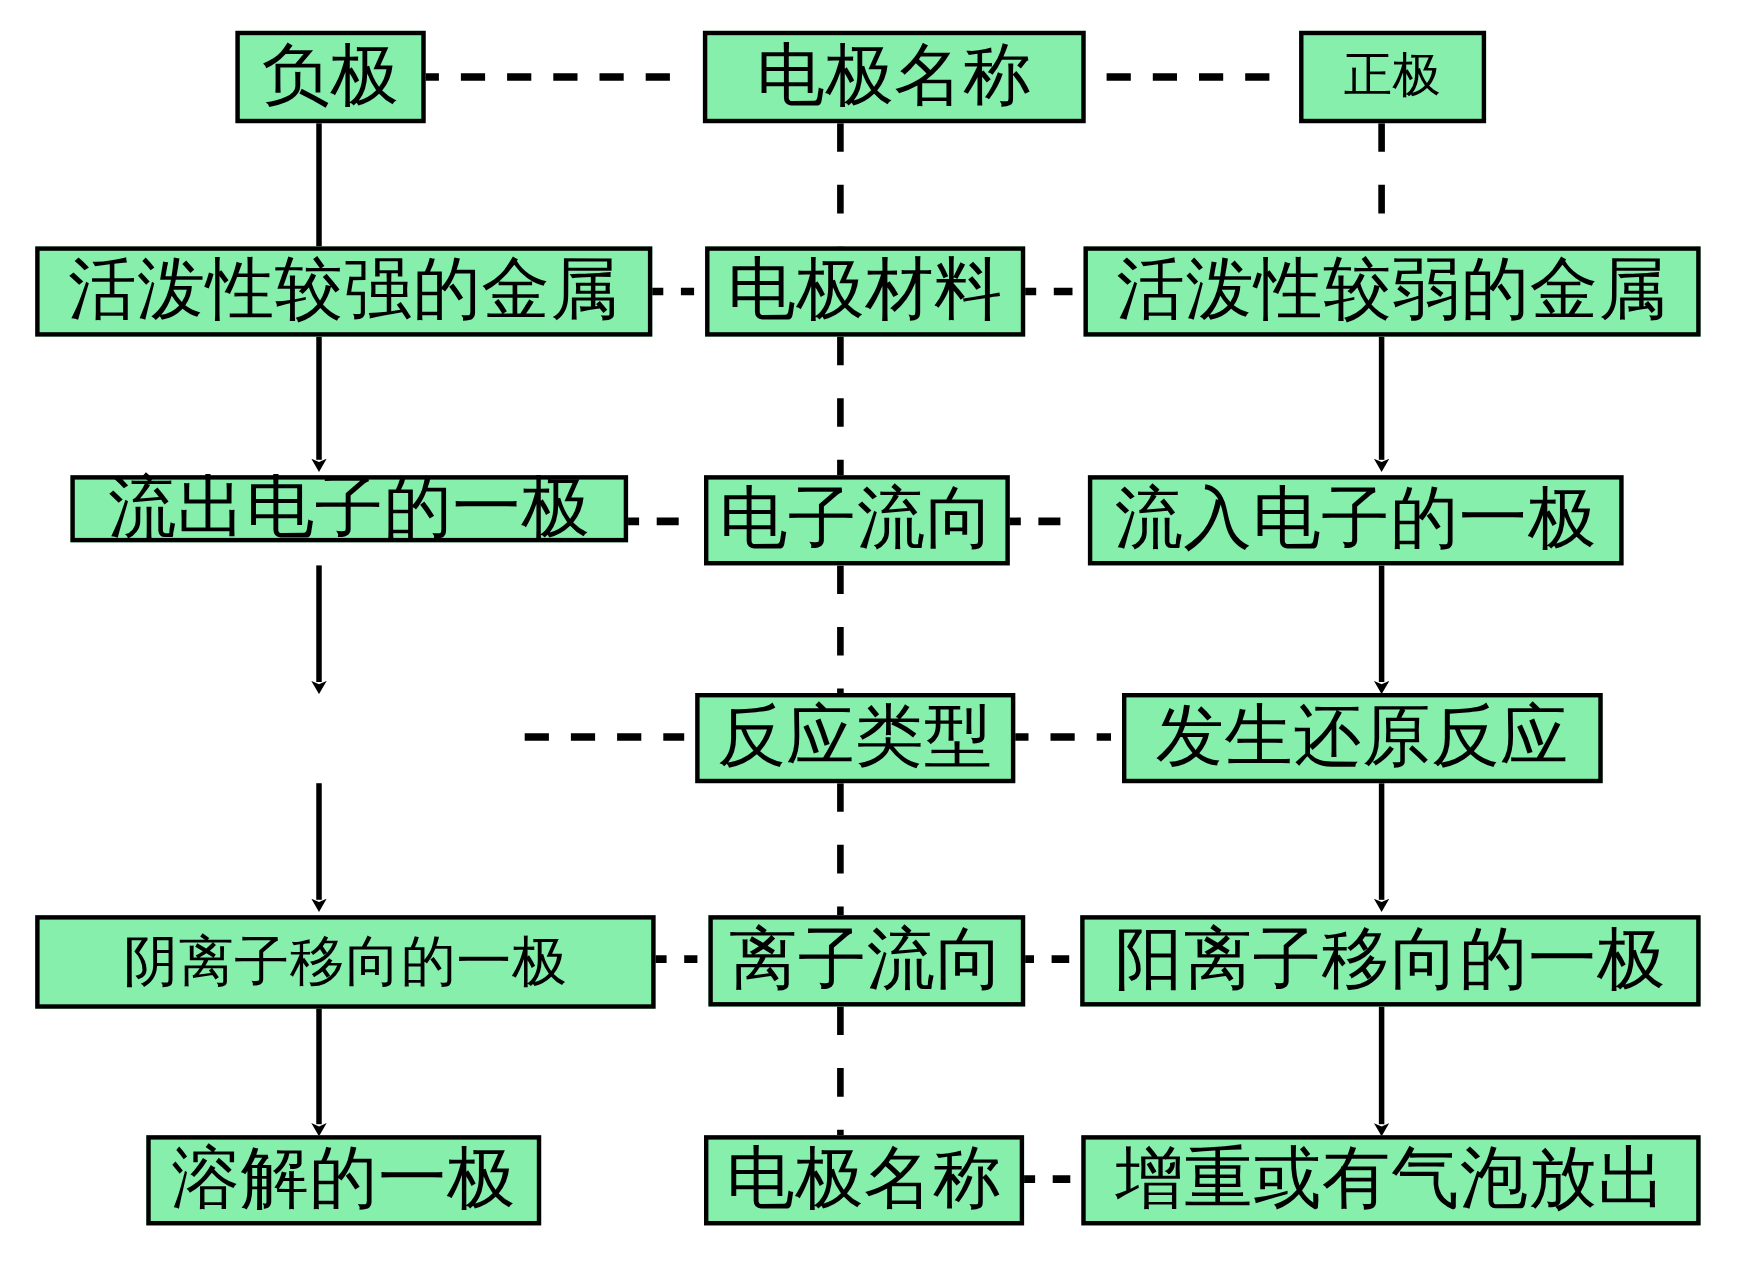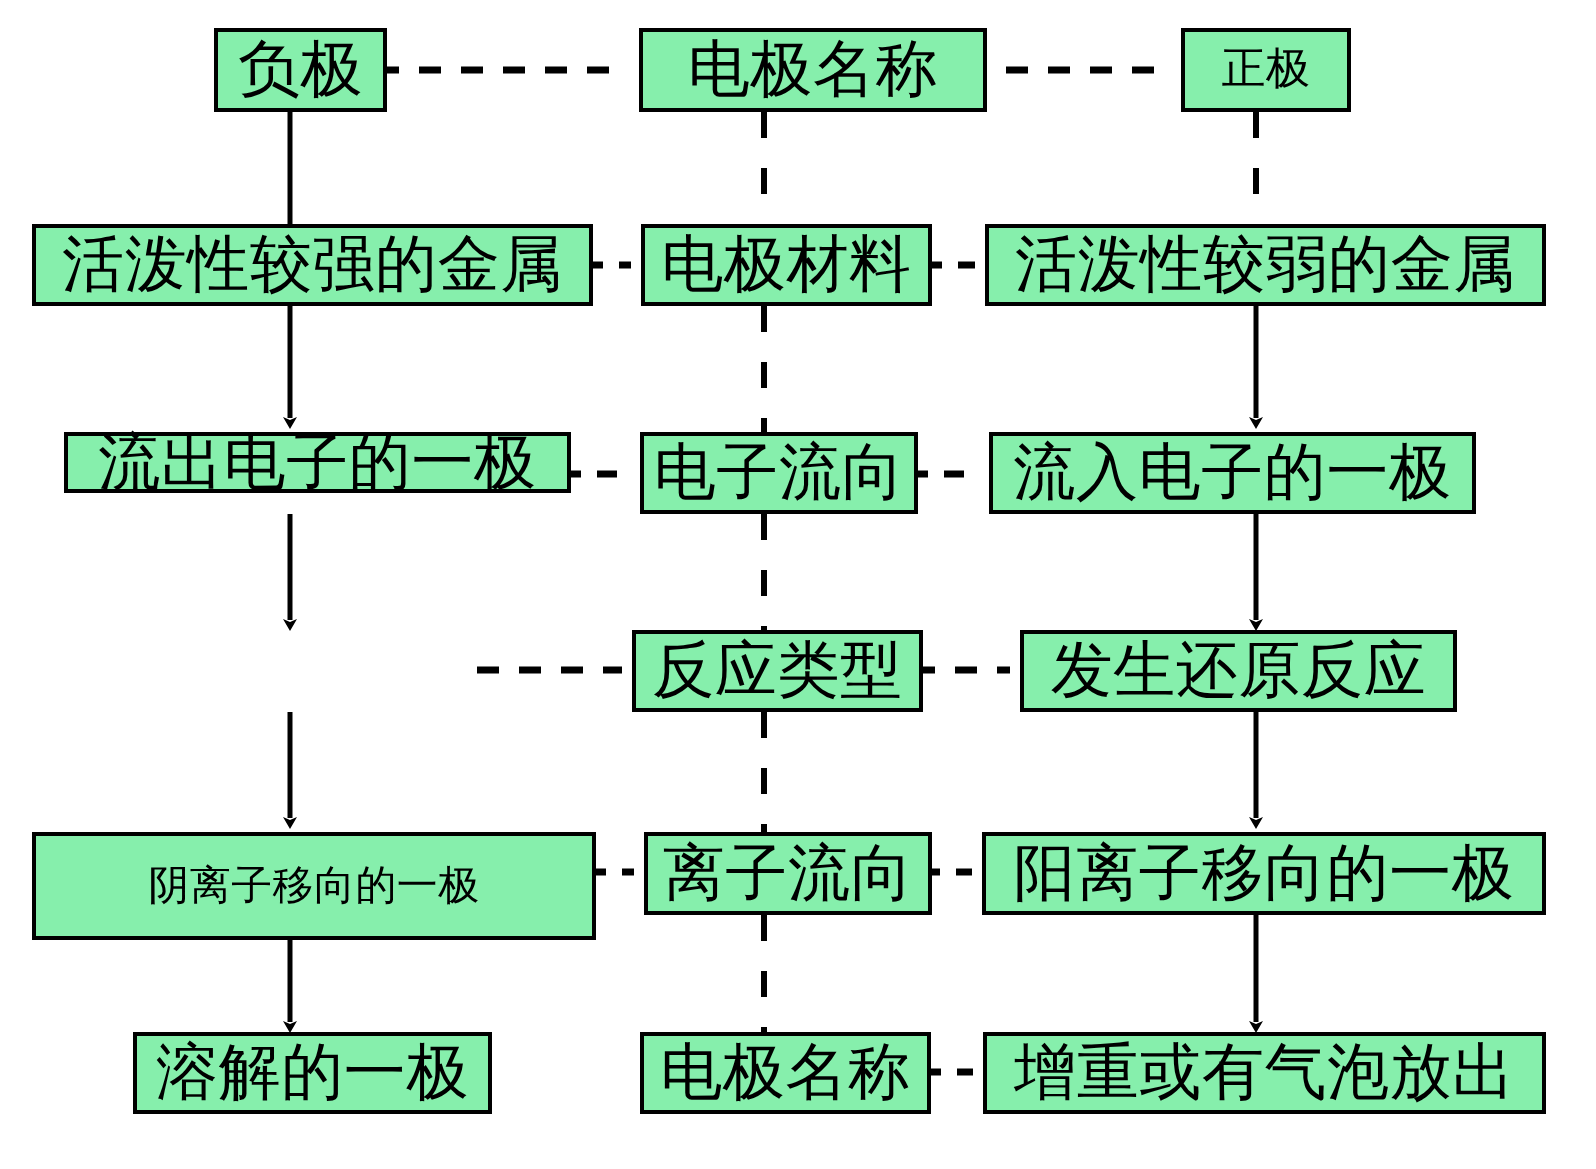--- a/index.html
+++ b/index.html
@@ -119,21 +119,21 @@
     <span class="node-text">流入电子的一极</span>
   </div>
 
   <div class="node" style="left:622px; top:630px; width:291px; height:82px; font-size:62px;">
     <span class="node-text">反应类型</span>
   </div>
   <div class="node" style="left:1010px; top:630px; width:437px; height:82px; font-size:62px;">
     <span class="node-text">发生还原反应</span>
   </div>
 
-  <div class="node" style="left:22px; top:832px; width:564px; height:108px; font-size:41px;">
+  <div class="node" style="left:22px; top:832px; width:564px; height:85px; font-size:50px;">
     <span class="node-text">阴离子移向的一极</span>
   </div>
   <div class="node" style="left:634px; top:832px; width:288px; height:83px; font-size:62px;">
     <span class="node-text">离子流向</span>
   </div>
   <div class="node" style="left:972px; top:832px; width:564px; height:83px; font-size:62px;">
     <span class="node-text">阳离子移向的一极</span>
   </div>
 
   <div class="node" style="left:123px; top:1032px; width:359px; height:82px; font-size:62px;">

